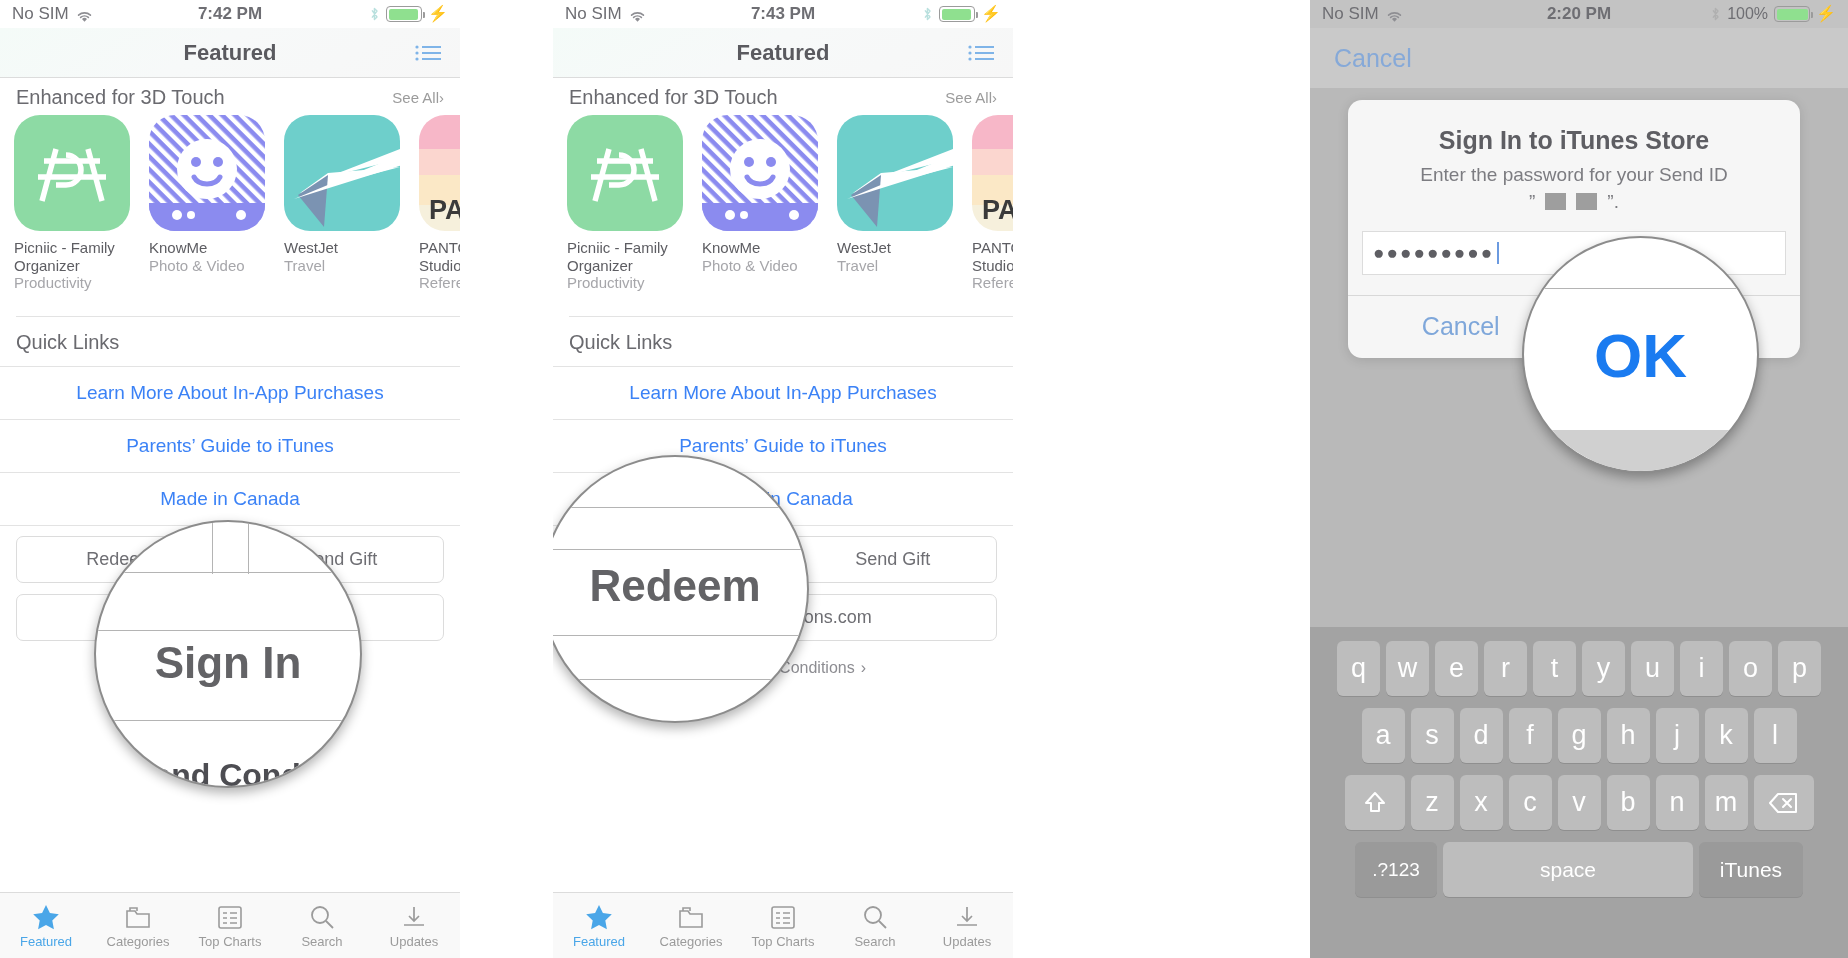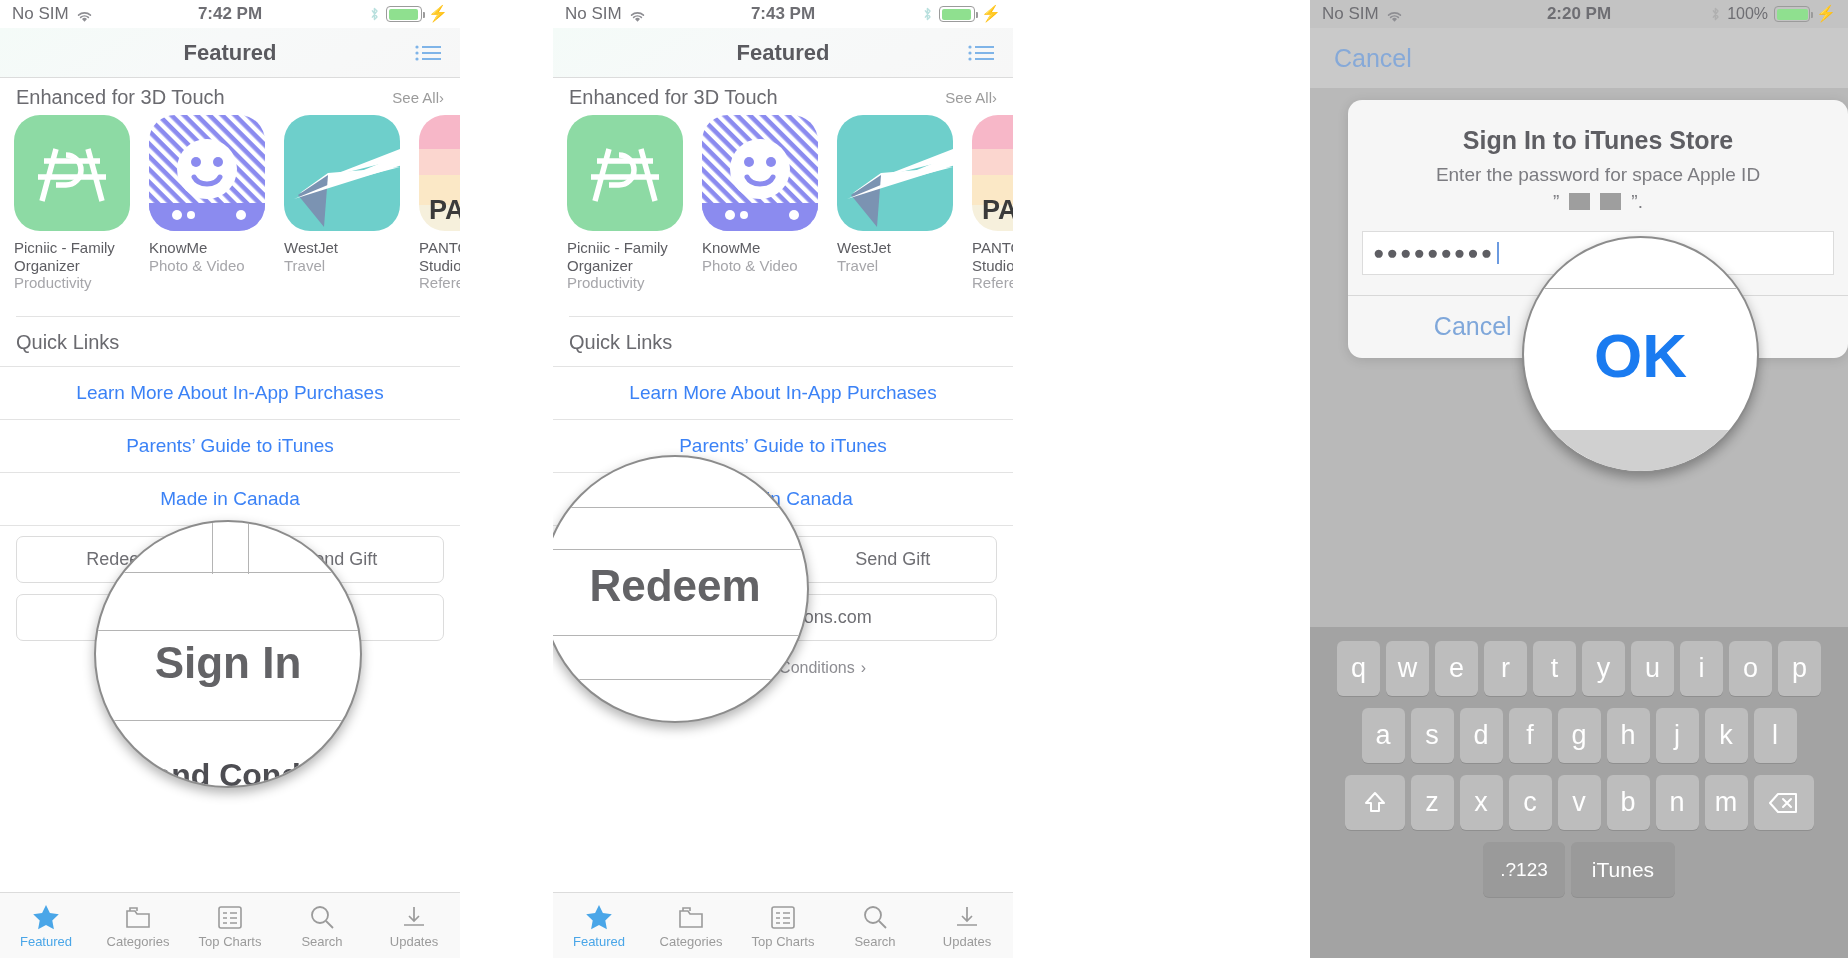--- a/index.html
+++ b/index.html
@@ -119,21 +119,21 @@
   .mag .lenstext.sm { font-size: 40px; }
 
   
   .p3body { position: relative; height: 958px; background: #b3b3b3; }
   .p3-top { background: #c3c3c3; height: 28px; }
   .p3-cancelbar { background: #c9c9c9; height: 60px; display:flex; align-items:center; padding-left: 24px; }
   .p3-cancelbar .c { font-size: 25px; color: #86a9d8; }
   .p3-dim { background: #b9b9b9; position: absolute; top:88px; left:0; right:0; bottom:0; }
 
   .alert {
-    position: absolute; left: 38px; top: 100px; width: 500px;
+    position: absolute; left: 38px; top: 100px; width: 452px;
     background: #f6f6f6; border-radius: 14px; overflow: hidden;
     box-shadow: 0 2px 12px rgba(0,0,0,.12);
     z-index: 5;
   }
   .alert .a-title { text-align:center; font-size: 25px; font-weight: bold; color:#5e5e63; padding: 26px 20px 4px; }
   .alert .a-sub { text-align:center; font-size: 19px; color:#7c7c81; padding: 4px 20px 0; line-height: 1.25; }
   .a-redact { display:flex; align-items:center; justify-content:center; gap:10px; padding: 4px 0 2px; font-size:19px; color:#7c7c81; }
   .a-redact .blk { width: 21px; height: 17px; background: #9e9e9e; display:inline-block; }
   .a-field {
     margin: 16px 14px 0; height: 44px; background:#fff; border:1px solid #dcdcdc;
@@ -563,21 +563,21 @@
         </div>
       </div>
 
       <div class="p3-cancelbar">
         <span class="c">Cancel</span>
       </div>
       <div class="p3-dim"></div>
 
       <div class="alert">
         <div class="a-title">Sign In to iTunes Store</div>
-        <div class="a-sub">Enter the password for space Apple ID</div>
+        <div class="a-sub">Enter the password for your Send ID</div>
         <div class="a-redact">
           <span>”</span>
           <span class="blk"></span>
           <span class="blk"></span>
           <span>”.</span>
         </div>
         <div class="a-field">
           <span>●●●●●●●●●</span>
             <span class="caret"></span>
         </div>
@@ -648,19 +648,20 @@
           <div class="key">m</div>
           <div class="key wide">
             <svg width="30" height="22" viewBox="0 0 30 22" fill="none" stroke="#fff" stroke-width="2" stroke-linejoin="round">
                 <path d="M9 2h18v18H9L1 11z"></path>
                 <path d="M14 7l8 8M22 7l-8 8" stroke-linecap="round"></path>
               </svg>
           </div>
         </div>
         <div class="krow">
           <div class="key fn">.?123</div>
+          <div class="key space">space</div>
           <div class="key ret">iTunes</div>
         </div>
       </div>
     </div>
   </div>
 
 </div>
 
 </body></html>

